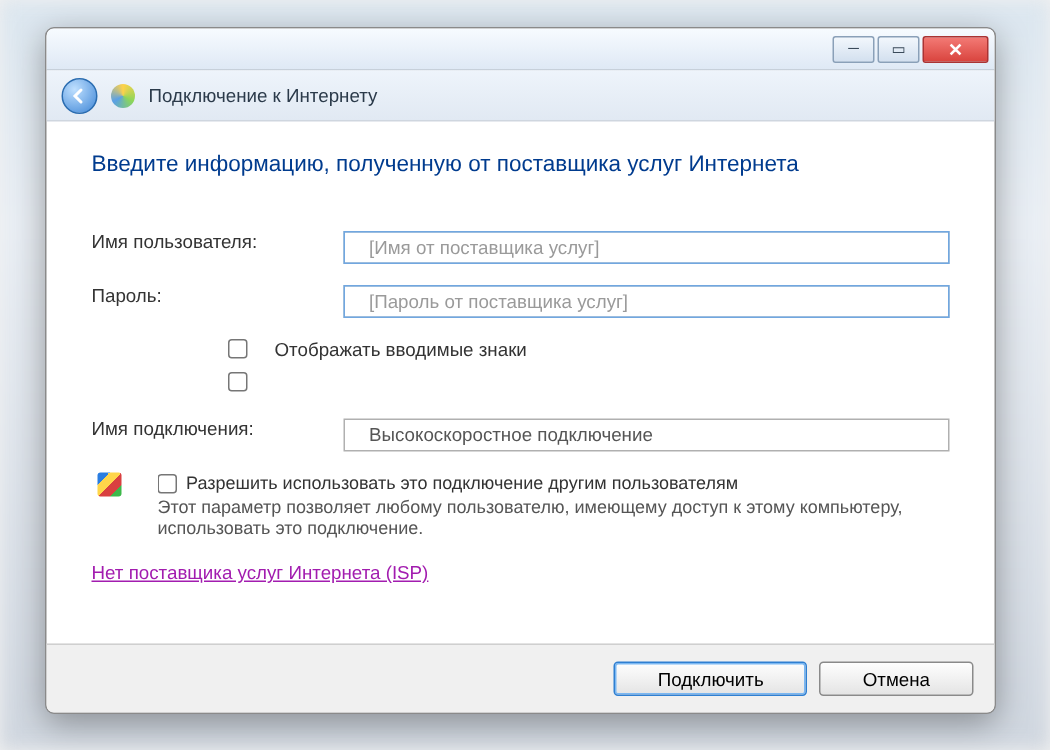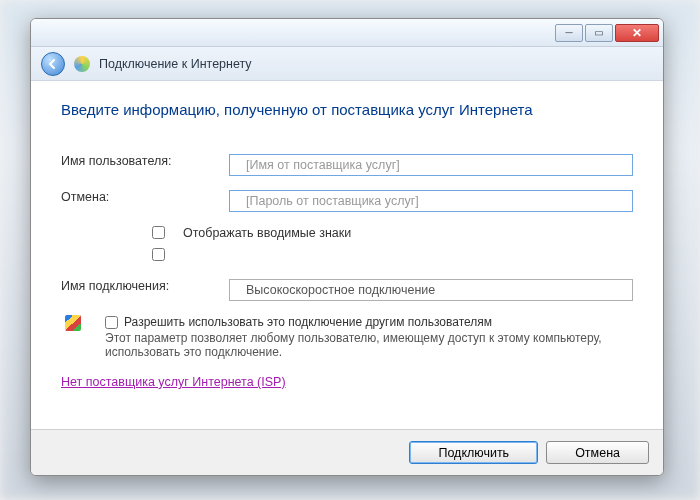--- a/index.html
+++ b/index.html
@@ -84,21 +84,21 @@
 
   <div class="content">
     <h1>Введите информацию, полученную от поставщика услуг Интернета</h1>
 
     <div class="form-row">
       <label>Имя пользователя:</label>
       <input type="text" placeholder="[Имя от поставщика услуг]" style="">
     </div>
 
     <div class="form-row">
-      <label>Отмена:</label>
+      <label>Пароль:</label>
       <input type="password" placeholder="[Пароль от поставщика услуг]" style="">
     </div>
 
     <div class="chk-row">
       <input type="checkbox" style="">
       <span>Отображать вводимые знаки</span>
     </div>
     <div class="chk-row">
       <input type="checkbox" style="">
     </div>

